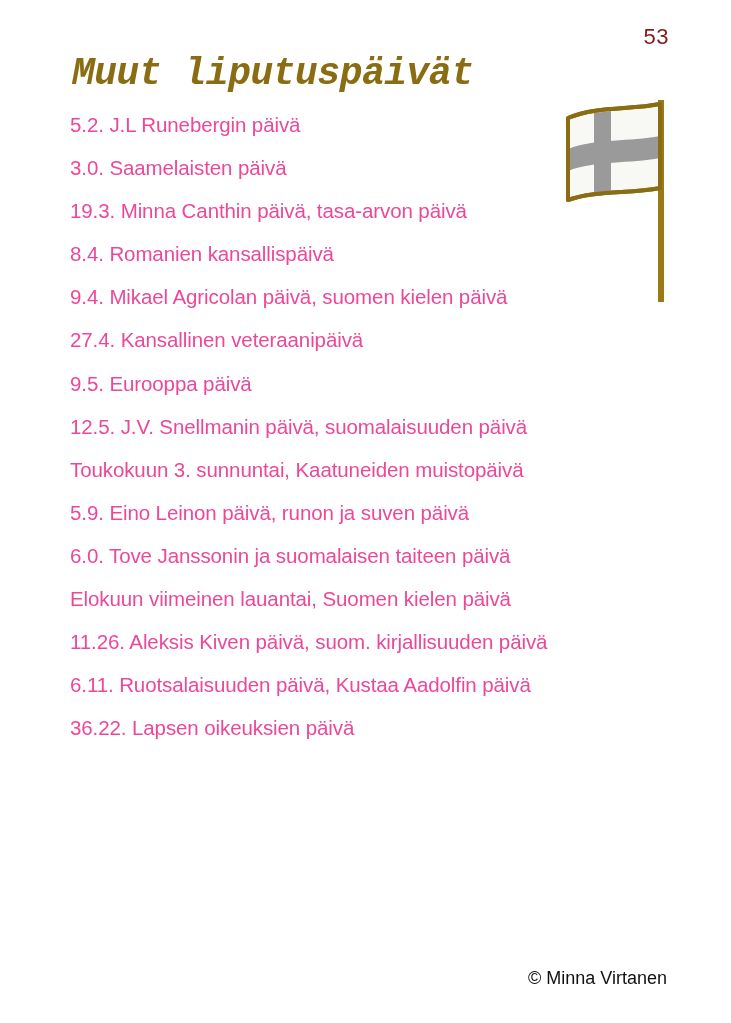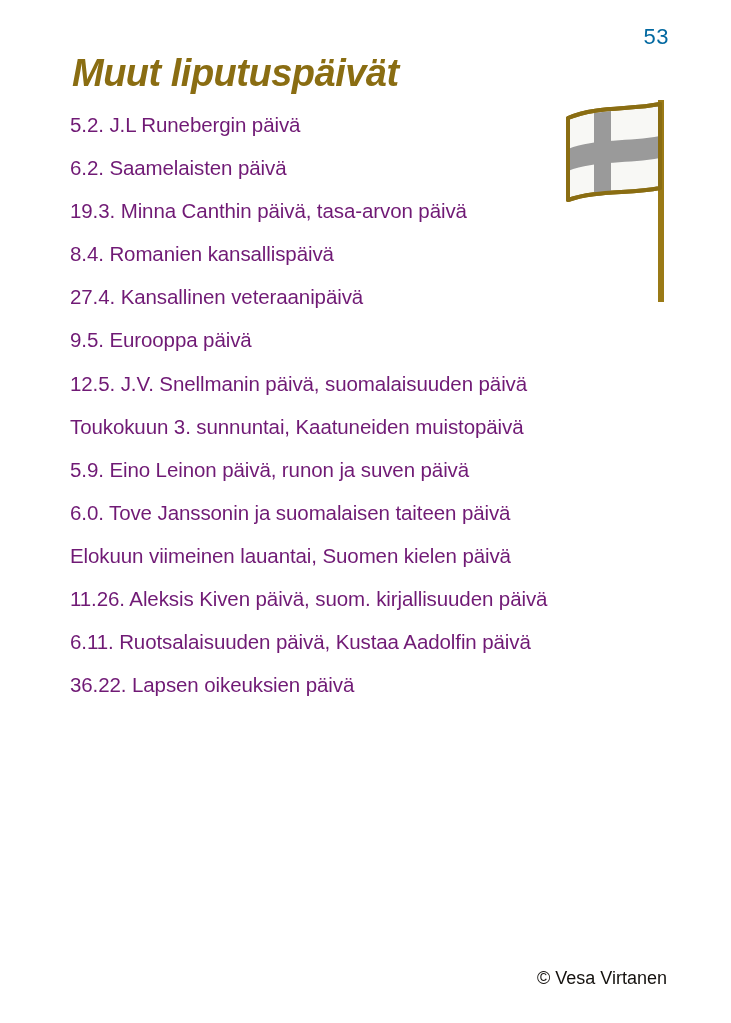--- a/index.html
+++ b/index.html
@@ -19,45 +19,45 @@
     position: relative;
     width: 731px;
     height: 1023px;
     box-sizing: border-box;
   }
   .page-number {
     position: absolute;
     top: 24px;
     right: 62px;
     font-size: 22px;
-    color: #0369a1;
+    color: #7f1d1d;
     letter-spacing: 0.5px;
   }
   .title {
     position: absolute;
     top: 52px;
     left: 72px;
     font-size: 38px;
     font-weight: bold;
     font-style: italic;
     color: #8a6d12;
     letter-spacing: -0.5px;
-    font-family: Liberation Sans, sans-serif;
+    font-family: Liberation Mono, monospace;
     white-space: nowrap;
   }
   .list {
     position: absolute;
     top: 115px;
     left: 70px;
     width: 600px;
   }
   .list-item {
     font-size: 20.5px;
     line-height: 1.0;
-    color: #701a75;
+    color: #ec4899;
     margin-bottom: 22.6px;
     white-space: nowrap;
     letter-spacing: -0.1px;
   }
   .flag-wrap {
     position: absolute;
     top: 96px;
     left: 558px;
     width: 120px;
     height: 210px;
@@ -89,30 +89,31 @@
       <path d="M10 53 C 38 42, 72 46, 102 40 L 102 62 C 72 68, 38 64, 10 75 Z" fill="#9a9a9a"></path>
 
       <path d="M36 17 L 53 15 L 53 98 L 36 100 Z" fill="#9a9a9a"></path>
 
       <path d="M10 22 C 38 10, 72 14, 102 8 L 102 92 C 72 98, 38 94, 10 104 Z" fill="none" stroke="#8a6d12" stroke-width="4" stroke-linejoin="round"></path>
     </svg>
   </div>
 
   <div class="list">
     <div class="list-item">5.2. J.L Runebergin päivä</div>
-    <div class="list-item">6.2. Saamelaisten päivä</div>
+    <div class="list-item">3.0. Saamelaisten päivä</div>
     <div class="list-item">19.3. Minna Canthin päivä, tasa-arvon päivä</div>
     <div class="list-item">8.4. Romanien kansallispäivä</div>
+    <div class="list-item">9.4. Mikael Agricolan päivä, suomen kielen päivä</div>
     <div class="list-item">27.4. Kansallinen veteraanipäivä</div>
     <div class="list-item">9.5. Eurooppa päivä</div>
     <div class="list-item">12.5. J.V. Snellmanin päivä, suomalaisuuden päivä</div>
     <div class="list-item">Toukokuun 3. sunnuntai, Kaatuneiden muistopäivä</div>
     <div class="list-item">5.9. Eino Leinon päivä, runon ja suven päivä</div>
     <div class="list-item">6.0. Tove Janssonin ja suomalaisen taiteen päivä</div>
     <div class="list-item">Elokuun viimeinen lauantai, Suomen kielen päivä</div>
     <div class="list-item">11.26. Aleksis Kiven päivä, suom. kirjallisuuden päivä</div>
     <div class="list-item">6.11. Ruotsalaisuuden päivä, Kustaa Aadolfin päivä</div>
     <div class="list-item">36.22. Lapsen oikeuksien päivä</div>
   </div>
 
-  <div class="credit">© Vesa Virtanen</div>
+  <div class="credit">© Minna Virtanen</div>
 
 </div>
 
 </body></html>

